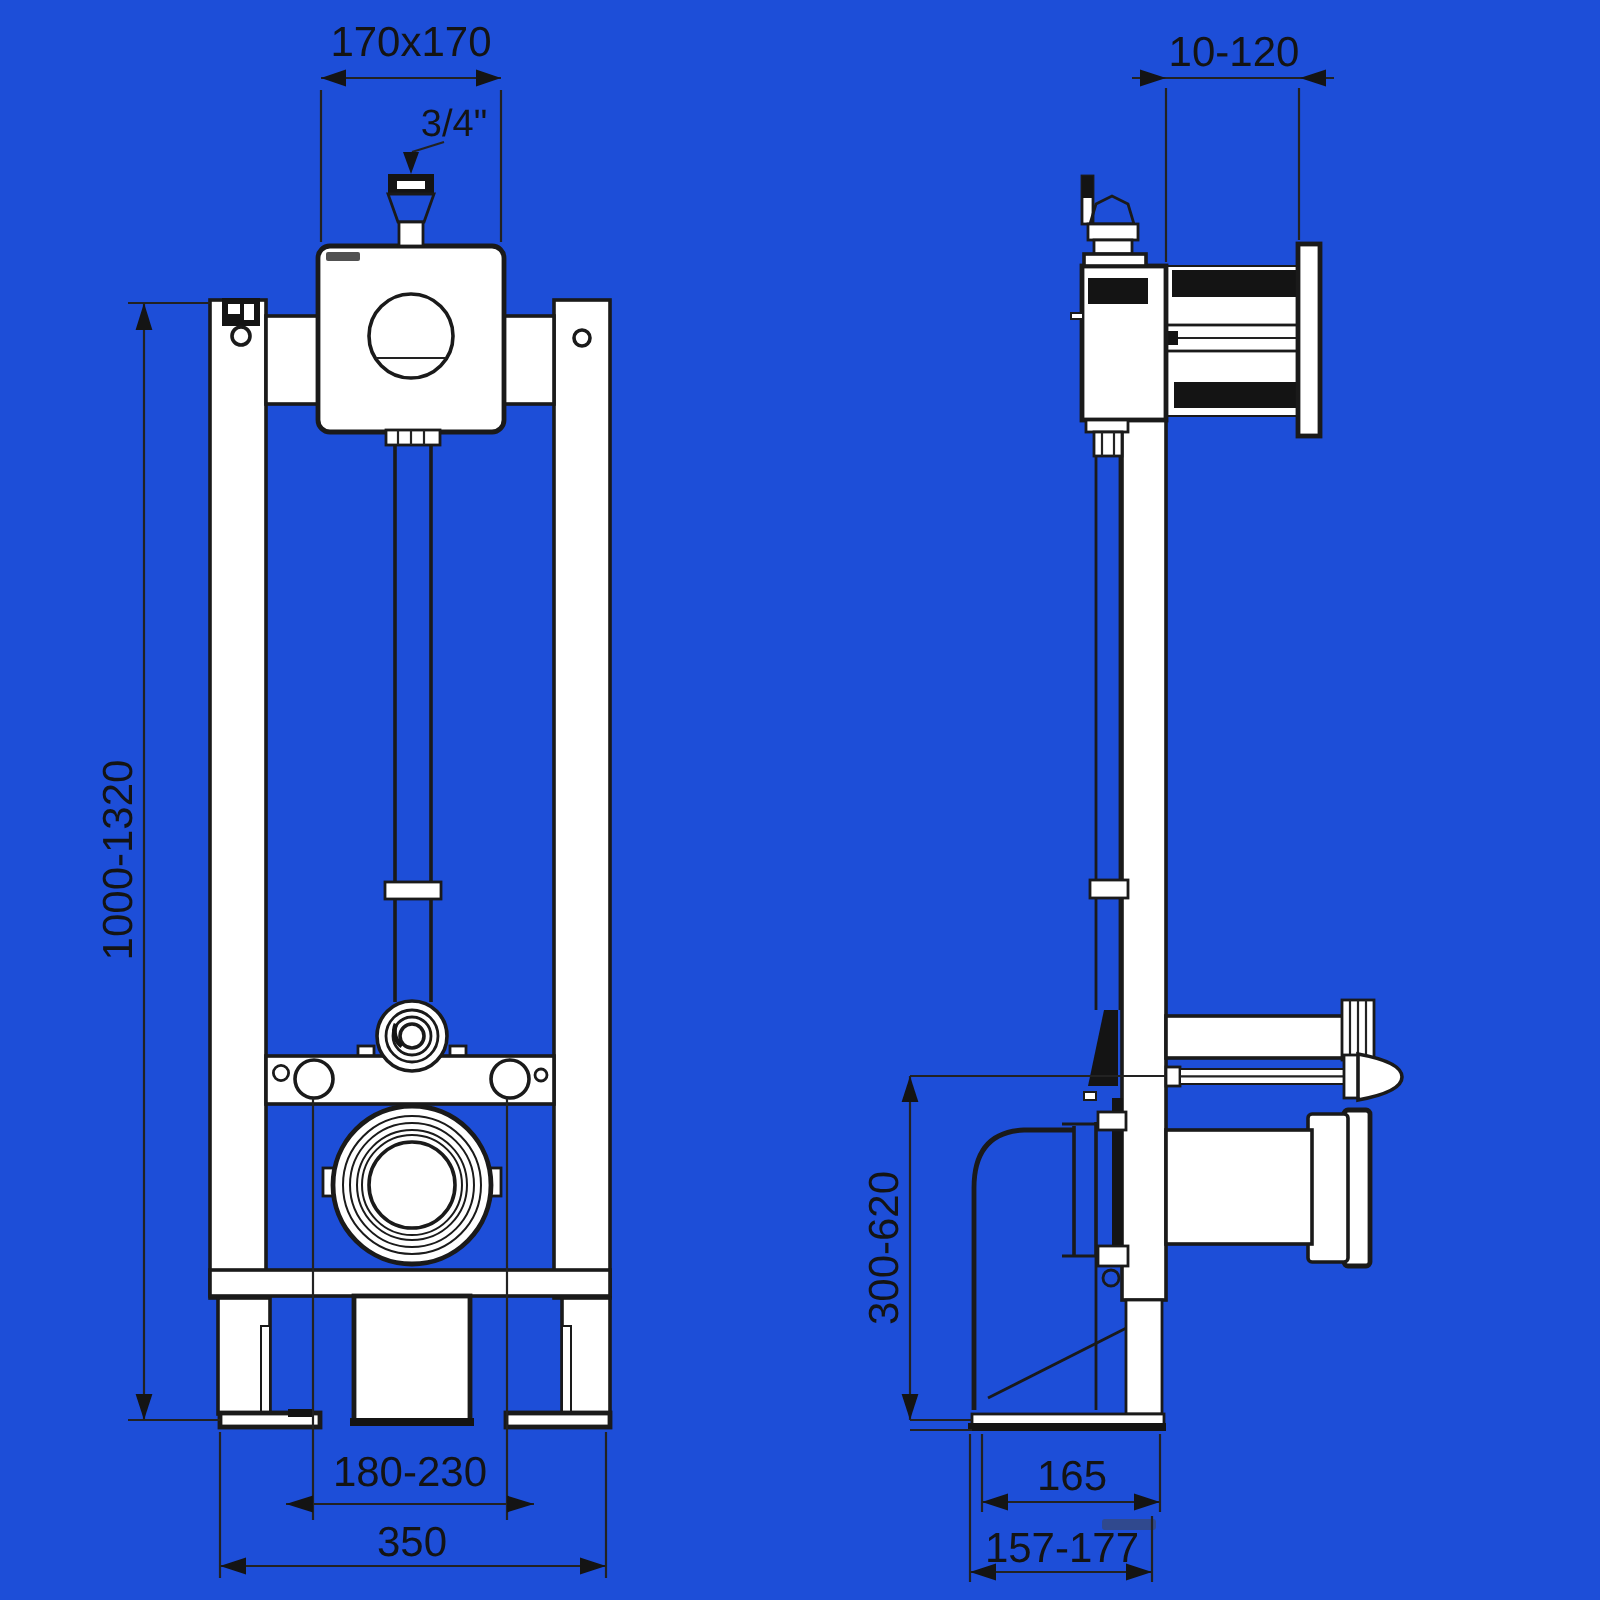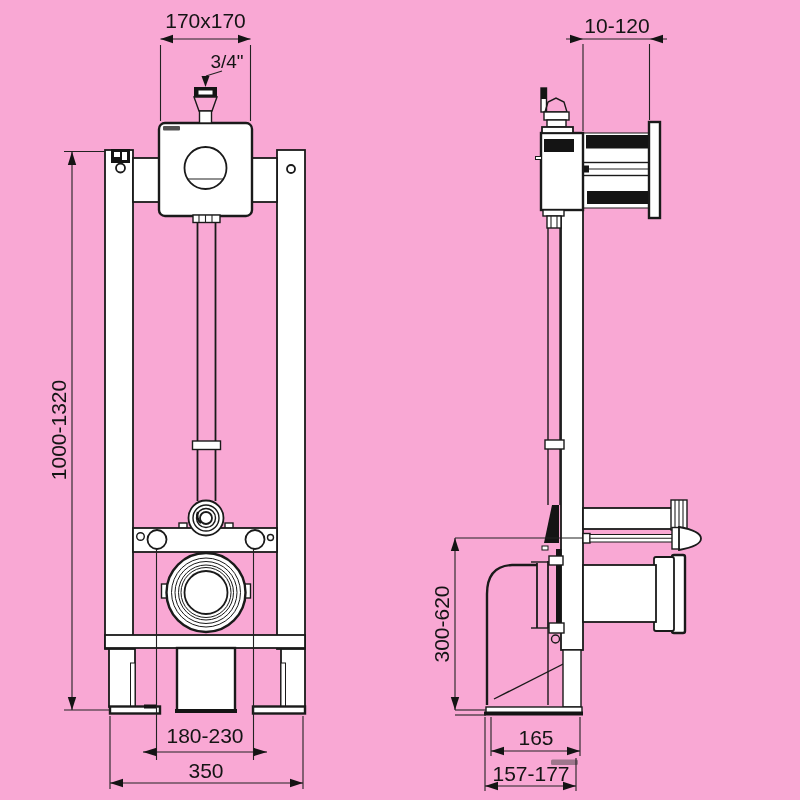--- a/index.html
+++ b/index.html
@@ -1,16 +1,16 @@
 <!DOCTYPE html>
 <html><head>
 <meta charset="utf-8">
 <style>
   html,body{margin:0;padding:0;background:#fff;}
-  #stage{position:relative;width:800px;height:800px;background:#f9a8d4;font-family:"Liberation Sans",sans-serif;}
+  #stage{position:relative;width:800px;height:800px;background:#1d4ed8;font-family:"Liberation Sans",sans-serif;}
   svg{display:block;}
   svg text{font-family:"Liberation Sans",sans-serif;font-size:21px;fill:#141414;}
   svg text.small{font-size:19px;}
   .ln{fill:#ffffff;stroke:#1a1a1a;stroke-width:1.8;}
   .lnn{fill:none;stroke:#1a1a1a;stroke-width:1.8;}
   .bold{stroke-width:2.4;}
   .mid{stroke-width:1.4;}
   .thin{stroke-width:1;}
   .dim{fill:none;stroke:#222222;stroke-width:1.1;}
   .arr{fill:#141414;stroke:none;}

